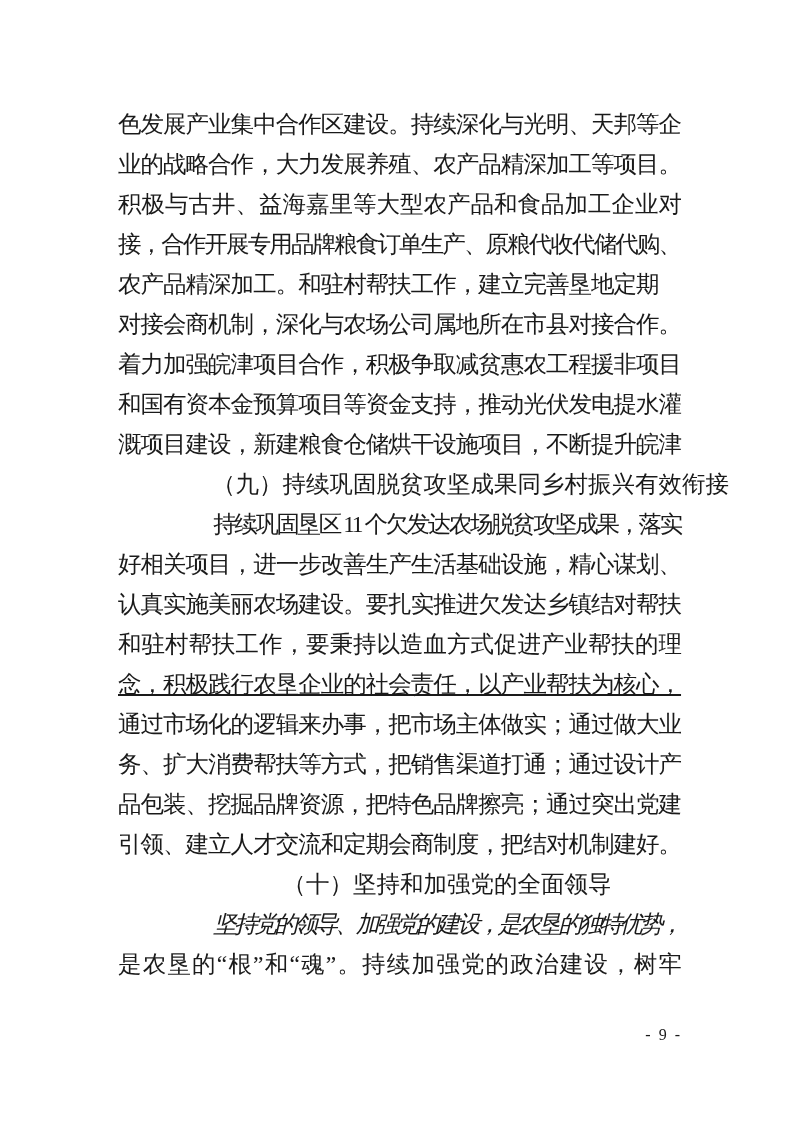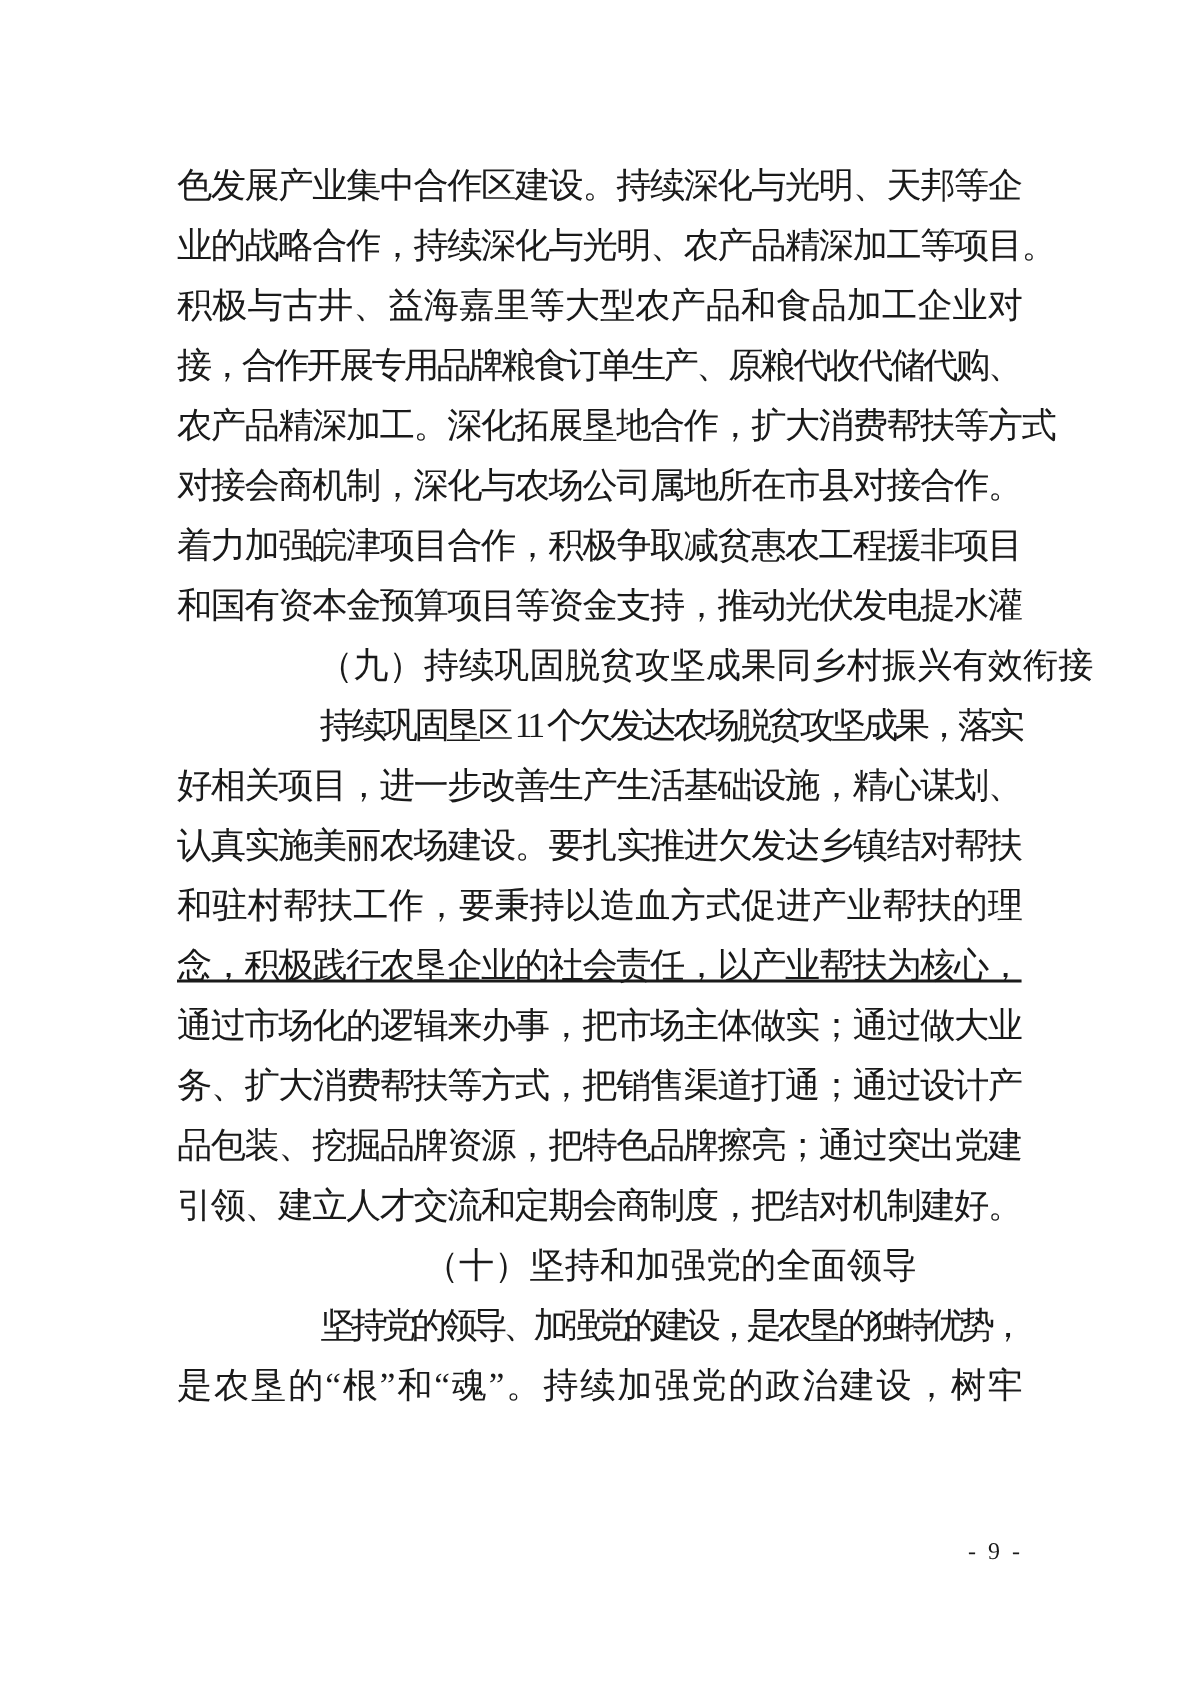--- a/index.html
+++ b/index.html
@@ -46,35 +46,36 @@
     letter-spacing: 2px;
     color: #1a1a1a;
   }
 </style>
 </head>
 <body>
 
 <div class="page">
   <div class="content">
       <div class="line"><span class="line-text" style="letter-spacing: -0.979167px;">色发展产业集中合作区建设。持续深化与光明、天邦等企</span></div>
-      <div class="line"><span class="line-text" style="letter-spacing: -0.979167px;">业的战略合作，持续深化与光明、农产品精深加工等项目。</span></div>
+      <div class="line"><span class="line-text" style="letter-spacing: -0.979167px;">业的战略合作，大力发展养殖、农产品精深加工等项目。</span></div>
       <div class="line"><span class="line-text">积极与古井、益海嘉里等大型农产品和食品加工企业对</span></div>
       <div class="line"><span class="line-text" style="letter-spacing: -1.88px;">接，合作开展专用品牌粮食订单生产、原粮代收代储代购、</span></div>
-      <div class="line"><span class="line-text" style="letter-spacing: -0.979167px;">农产品精深加工。深化拓展垦地合作，扩大消费帮扶等方式</span></div>
+      <div class="line"><span class="line-text" style="letter-spacing: -0.979167px;">农产品精深加工。和驻村帮扶工作，建立完善垦地定期</span></div>
       <div class="line"><span class="line-text" style="letter-spacing: -0.979167px;">对接会商机制，深化与农场公司属地所在市县对接合作。</span></div>
       <div class="line"><span class="line-text" style="letter-spacing: -0.979167px;">着力加强皖津项目合作，积极争取减贫惠农工程援非项目</span></div>
       <div class="line"><span class="line-text" style="letter-spacing: -0.979167px;">和国有资本金预算项目等资金支持，推动光伏发电提水灌</span></div>
+      <div class="line"><span class="line-text" style="letter-spacing: -0.979167px;">溉项目建设，新建粮食仓储烘干设施项目，不断提升皖津</span></div>
       <div class="line indent"><span class="line-text">（九）持续巩固脱贫攻坚成果同乡村振兴有效衔接</span></div>
       <div class="line indent"><span class="line-text" style="letter-spacing: -2.41211px;">持续巩固垦区 11 个欠发达农场脱贫攻坚成果，落实</span></div>
       <div class="line"><span class="line-text" style="letter-spacing: -0.979167px;">好相关项目，进一步改善生产生活基础设施，精心谋划、</span></div>
       <div class="line"><span class="line-text" style="letter-spacing: -0.979167px;">认真实施美丽农场建设。要扎实推进欠发达乡镇结对帮扶</span></div>
       <div class="line"><span class="line-text">和驻村帮扶工作，要秉持以造血方式促进产业帮扶的理</span></div>
       <div class="line"><span class="line-text" style="letter-spacing: -0.979167px; text-decoration: underline;">念，积极践行农垦企业的社会责任，以产业帮扶为核心，</span></div>
       <div class="line"><span class="line-text" style="letter-spacing: -0.979167px;">通过市场化的逻辑来办事，把市场主体做实；通过做大业</span></div>
       <div class="line"><span class="line-text" style="letter-spacing: -0.979167px;">务、扩大消费帮扶等方式，把销售渠道打通；通过设计产</span></div>
       <div class="line"><span class="line-text" style="letter-spacing: -0.979167px;">品包装、挖掘品牌资源，把特色品牌擦亮；通过突出党建</span></div>
       <div class="line"><span class="line-text" style="letter-spacing: -0.979167px;">引领、建立人才交流和定期会商制度，把结对机制建好。</span></div>
       <div class="line indent"><span class="line-text">（十）坚持和加强党的全面领导</span></div>
-      <div class="line indent"><span class="line-text" style="letter-spacing: -3.20455px;">坚持党的领导、加强党的建设，是农垦的独特优势，</span></div>
+      <div class="line indent"><span class="line-text" style="letter-spacing: -3.20455px; font-style: italic;">坚持党的领导、加强党的建设，是农垦的独特优势，</span></div>
       <div class="line"><span class="line-text" style="letter-spacing: 1.19857px;">是农垦的“根”和“魂”。持续加强党的政治建设，树牢</span></div>
     </div>
   <div class="page-number">- 9 -</div>
 </div>
 
 </body></html>

